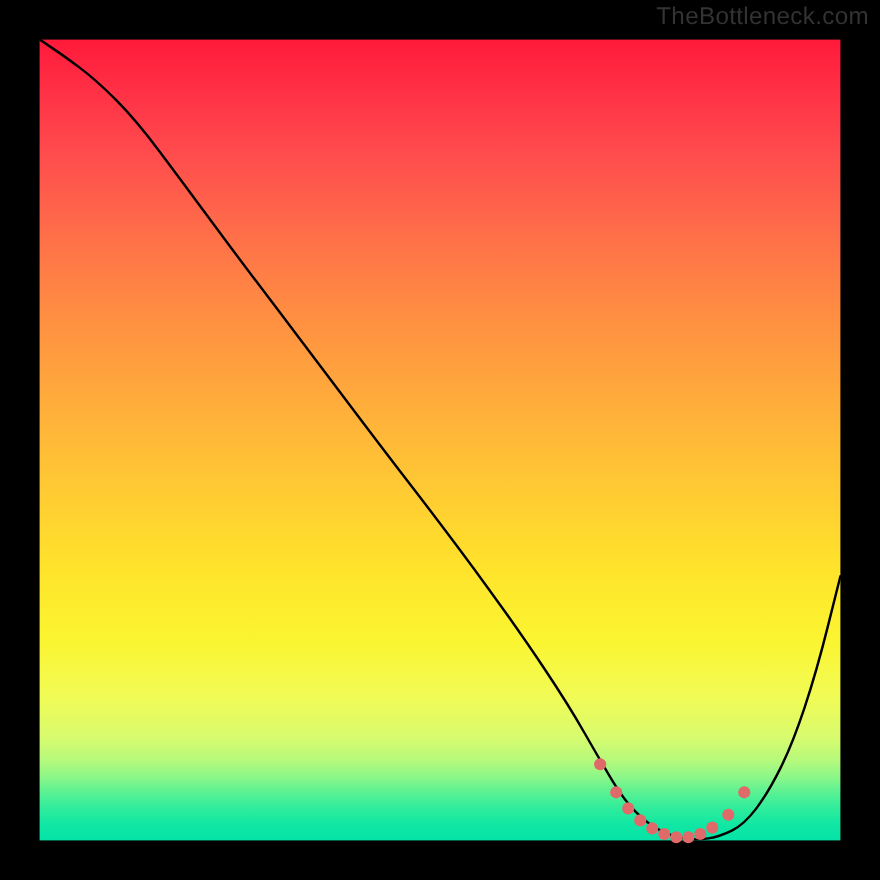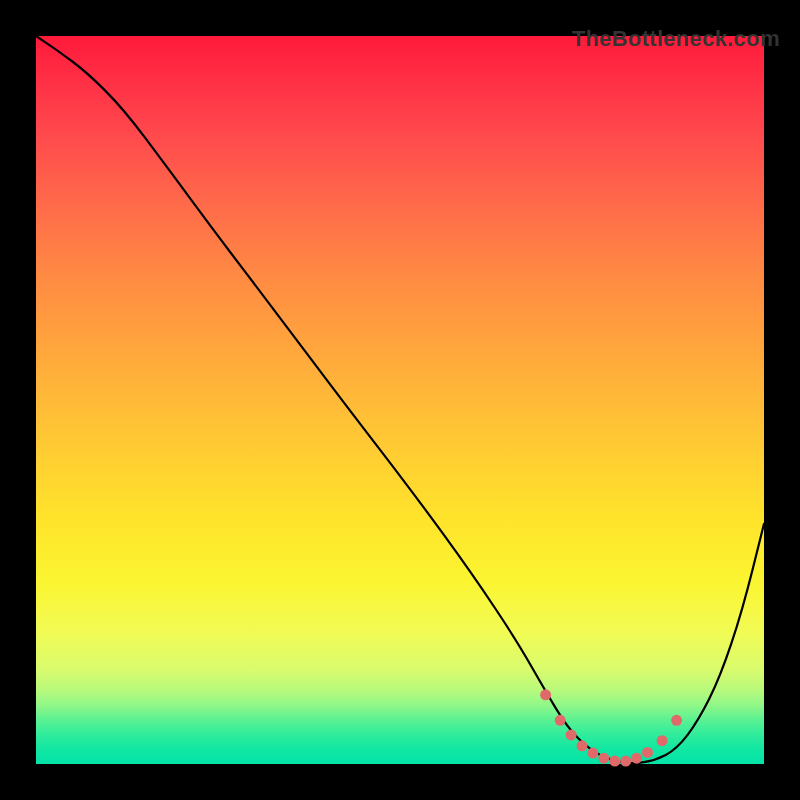--- a/index.html
+++ b/index.html
@@ -13,28 +13,27 @@
   }
   .frame {
     position: relative;
     width: 800px;
     height: 800px;
     background: #000;
   }
   .watermark {
     position: absolute;
     top: 2px;
-    right: 20px;
+    right: 10px;
     color: #333;
     font-size: 22px;
-    font-weight: 700;
+    font-weight: 400;
     letter-spacing: 0.3px;
     z-index: 10;
     user-select: none;
-    margin-top: 24px;
   }
   .plot-area {
     position: absolute;
     left: 36px;
     top: 36px;
     width: 728px;
     height: 728px;
     
     background: linear-gradient(
       to bottom,

